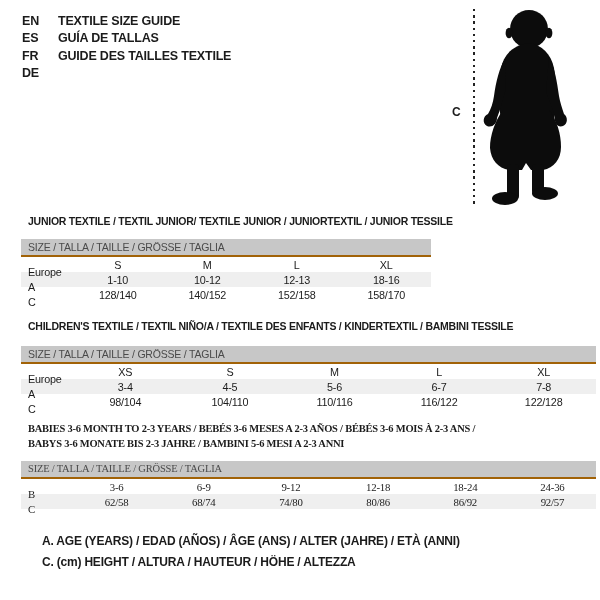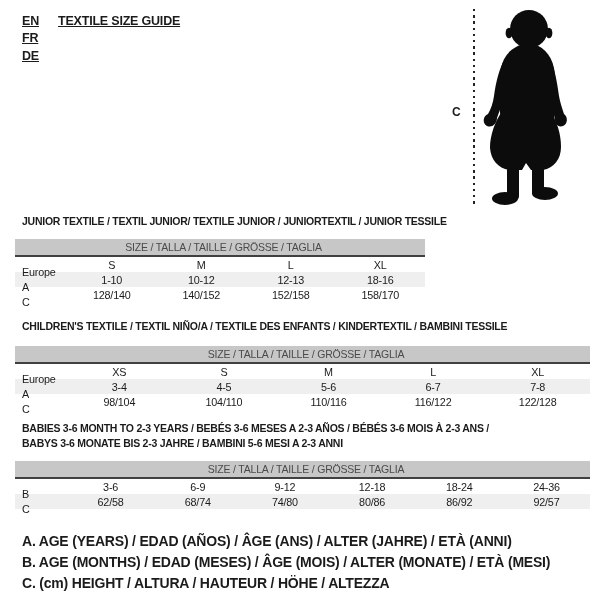--- a/index.html
+++ b/index.html
@@ -1,62 +1,67 @@
 <!DOCTYPE html>
 <html><head>
 <meta charset="utf-8">
 <style>
   html,body{margin:0;padding:0;background:#fff;}
   .canvas{
     position:relative;width:600px;height:600px;background:#ffffff;overflow:hidden;
     font-family:"Liberation Sans",sans-serif;color:#1b1b1b;
   }
   
-  .lang-list{position:absolute;left:22px;top:12px;text-decoration:underline;}
+  .lang-list{position:absolute;left:22px;top:12px;}
   .lang-row{display:flex;height:17.5px;align-items:center;font-weight:700;font-size:12.5px;letter-spacing:-0.2px;}
   .lang-code{width:36px;flex:0 0 36px;}
   
   .height-line{position:absolute;left:473px;top:9px;width:2px;height:197px;
     background:repeating-linear-gradient(to bottom,#222 0 2.5px,transparent 2.5px 6.2px);}
   .height-label{position:absolute;left:452px;top:105px;font-weight:700;font-size:12px;}
   .toddler{position:absolute;left:479px;top:7px;width:96px;height:200px;}
   .toddler *{fill:#0c0c0c;}
   
-  .section{position:absolute;left:15px;}
+  .section{position:absolute;left:21px;}
   .section-title{padding-left:7px;font-size:10.5px;font-weight:700;letter-spacing:-0.25px;line-height:13px;white-space:nowrap;}
   .section-title.two-line{line-height:15px;}
   .size-table{margin-top:11px;}
   .size-bar{height:16px;line-height:16px;background:#c7c7c7;color:#4a4a4a;
-    font-size:10.5px;letter-spacing:-0.2px;padding-left:7px;border-bottom:2px solid #404040;box-sizing:border-box2;text-align:center;}
+    font-size:10.5px;letter-spacing:-0.2px;padding-left:7px;border-bottom:2px solid #a16207;box-sizing:border-box2;}
   .trow{display:flex;height:15px;align-items:center;font-size:10.8px;letter-spacing:-0.2px;}
   .trow.shaded{background:#efefef;}
   .tlabel{flex:0 0 45px;padding-left:7px;margin-top:15px;}
   .tcell{flex:1;text-align:center;}
   #sec-junior{top:215px;width:410px;}
   #sec-junior .size-table{margin-top:11px;}
   #sec-children{top:320px;width:575px;}
   #sec-children .size-table{margin-top:13px;}
-  #sec-babies{top:421px;width:575px;}
+  #sec-babies{top:421px;width:575px;font-family:Liberation Serif, serif;}
   #sec-babies .size-table{margin-top:10px;}
   
   .legend{position:absolute;left:22px;top:531px;}
-  .legend-line{height:21px;line-height:21px;font-weight:700;font-size:14px;letter-spacing:-0.2px;white-space:nowrap;}
+  .legend-line{height:21px;line-height:21px;font-weight:700;font-size:12px;letter-spacing:-0.2px;white-space:nowrap;margin-left:20px;}
 </style>
 </head>
 <body>
 
 <div class="canvas">
 
   <div class="lang-list" id="langList">
       <div class="lang-row">
         <span class="lang-code">EN</span>
         <span class="lang-label">TEXTILE SIZE GUIDE</span>
       </div>
       <div class="lang-row">
+        <span class="lang-code">ES</span>
+        <span class="lang-label">GUÍA DE TALLAS</span>
+      </div>
+      <div class="lang-row">
         <span class="lang-code">FR</span>
+        <span class="lang-label">GUIDE DES TAILLES TEXTILE</span>
       </div>
       <div class="lang-row">
         <span class="lang-code">DE</span>
       </div>
     </div>
 
   <div class="height-line"></div>
   <div class="height-label">C</div>
 
   <svg class="toddler" viewBox="0 0 96 200" aria-hidden="true">
@@ -159,17 +164,16 @@
             <span class="tcell">80/86</span>
             <span class="tcell">86/92</span>
             <span class="tcell">92/57</span>
           </div>
         </div>
       </div>
     </div>
 
   <div class="legend" id="legend">
       <div class="legend-line">A. AGE (YEARS) / EDAD (AÑOS) / ÂGE (ANS) / ALTER (JAHRE) / ETÀ (ANNI)</div>
-      <div class="legend-line">B. AGE (MONTHS) / EDAD (MESES) / ÂGE (MOIS) / ALTER (MONATE) / ETÀ (MESI)</div>
       <div class="legend-line">C. (cm) HEIGHT / ALTURA / HAUTEUR / HÖHE / ALTEZZA</div>
     </div>
 
 </div>
 
 </body></html>

